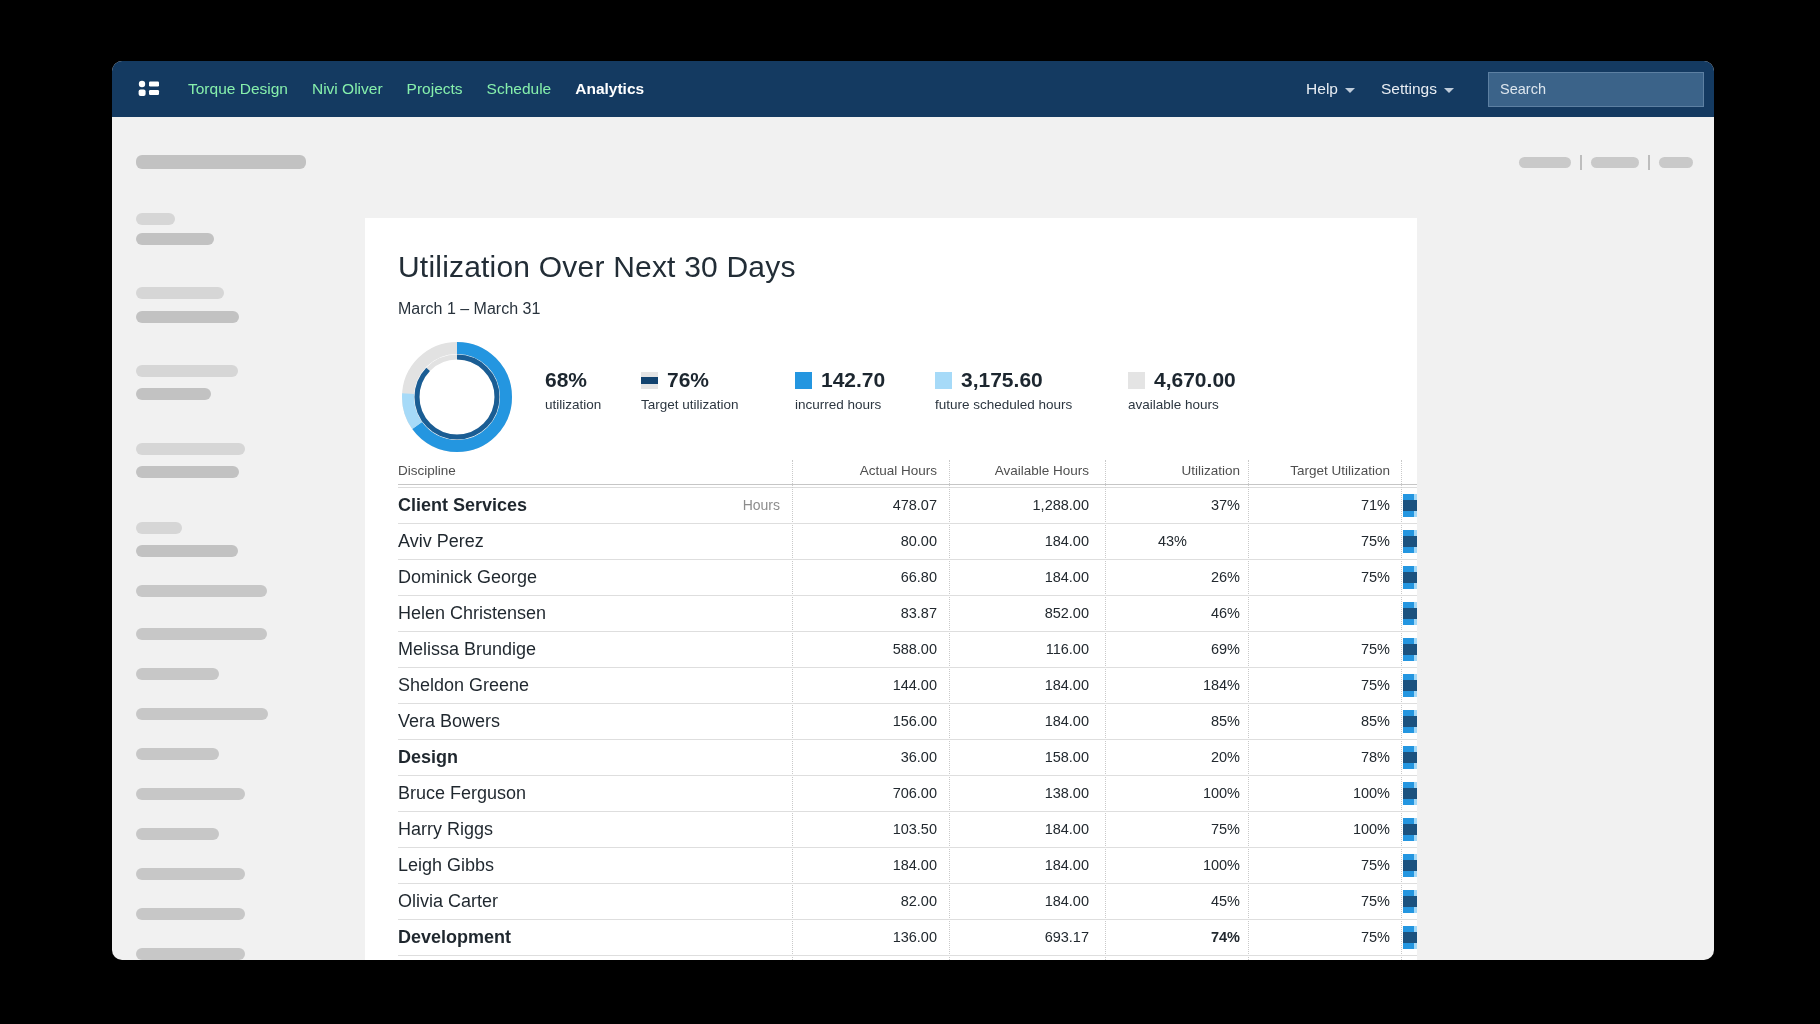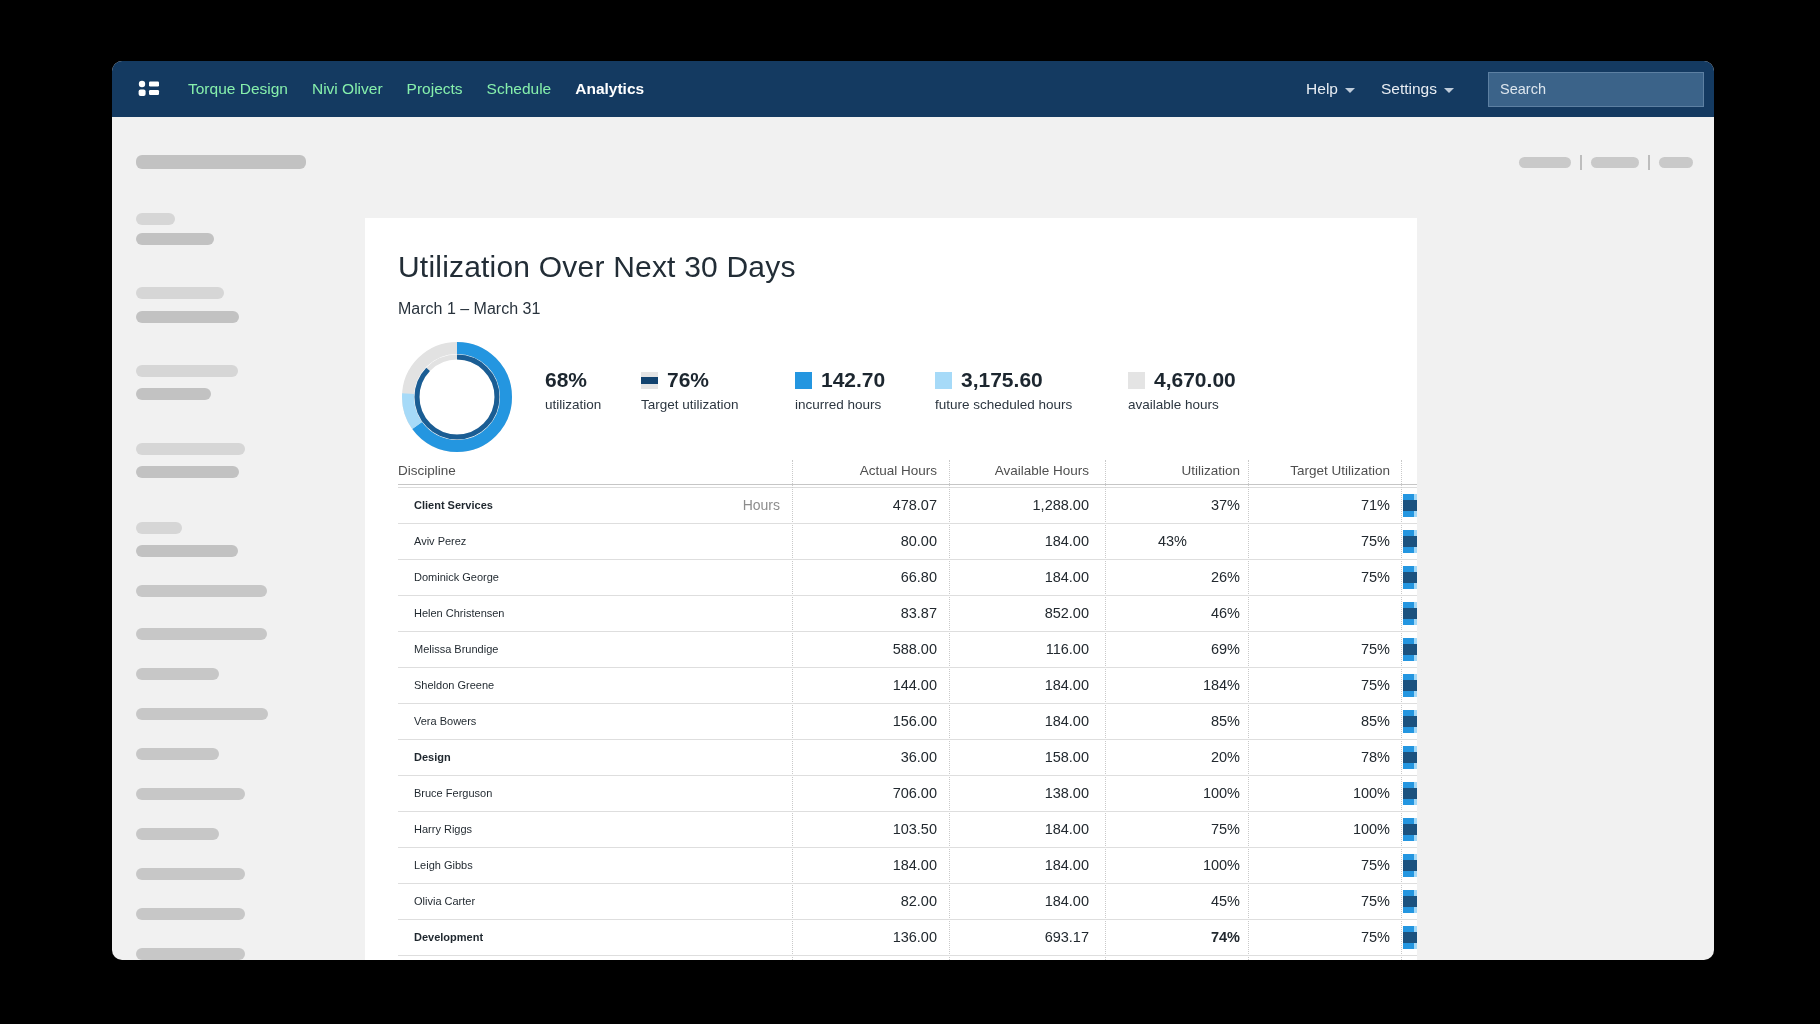--- a/index.html
+++ b/index.html
@@ -51,21 +51,21 @@
   
   .table{position:absolute;left:33px;top:242px;width:1254px;}
   .col-line{position:absolute;top:0;height:500px;border-left:1px dotted #c9c9c9;width:0;}
   .thead{position:relative;height:24px;font-size:13.5px;color:#4f4f4f;}
   .th{position:absolute;top:3px;}
   .th.num{text-align:right;}
   .thead-icons{position:absolute;right:2px;top:2px;display:flex;gap:10px;align-items:center;}
   .hsep1{height:0;border-top:1px solid #c6c6c6;}
   .hsep2{height:2px;border-bottom:1px solid #dcdcdc;}
   .trow{position:relative;height:35px;border-bottom:1px solid #dedede;}
-  .cell-name{position:absolute;left:16px;top:0;line-height:35px;font-size:11px;color:#1f272e;white-space:nowrap;}
+  .cell-name{position:absolute;left:0;top:0;line-height:35px;font-size:18px;color:#1f272e;white-space:nowrap;}
   .trow.group .cell-name{font-weight:bold;}
   .cell-sub{position:absolute;left:260px;width:122px;top:0;line-height:35px;font-size:14px;color:#8d8d8d;text-align:right;}
   .cell-num{position:absolute;top:0;line-height:35px;font-size:14.5px;color:#22292f;text-align:right;}
   .bars{position:absolute;left:1005px;top:0;width:249px;height:35px;}
   .bar-light{position:absolute;left:0;top:6px;height:23px;background:#a2d8f7;}
   .bar-cap{position:absolute;left:0;top:6px;width:11px;height:23px;background:#2496e0;}
   .bar-dark{position:absolute;left:0;top:12px;height:11px;background:#1b527f;}
 </style>
 </head>
 <body>

